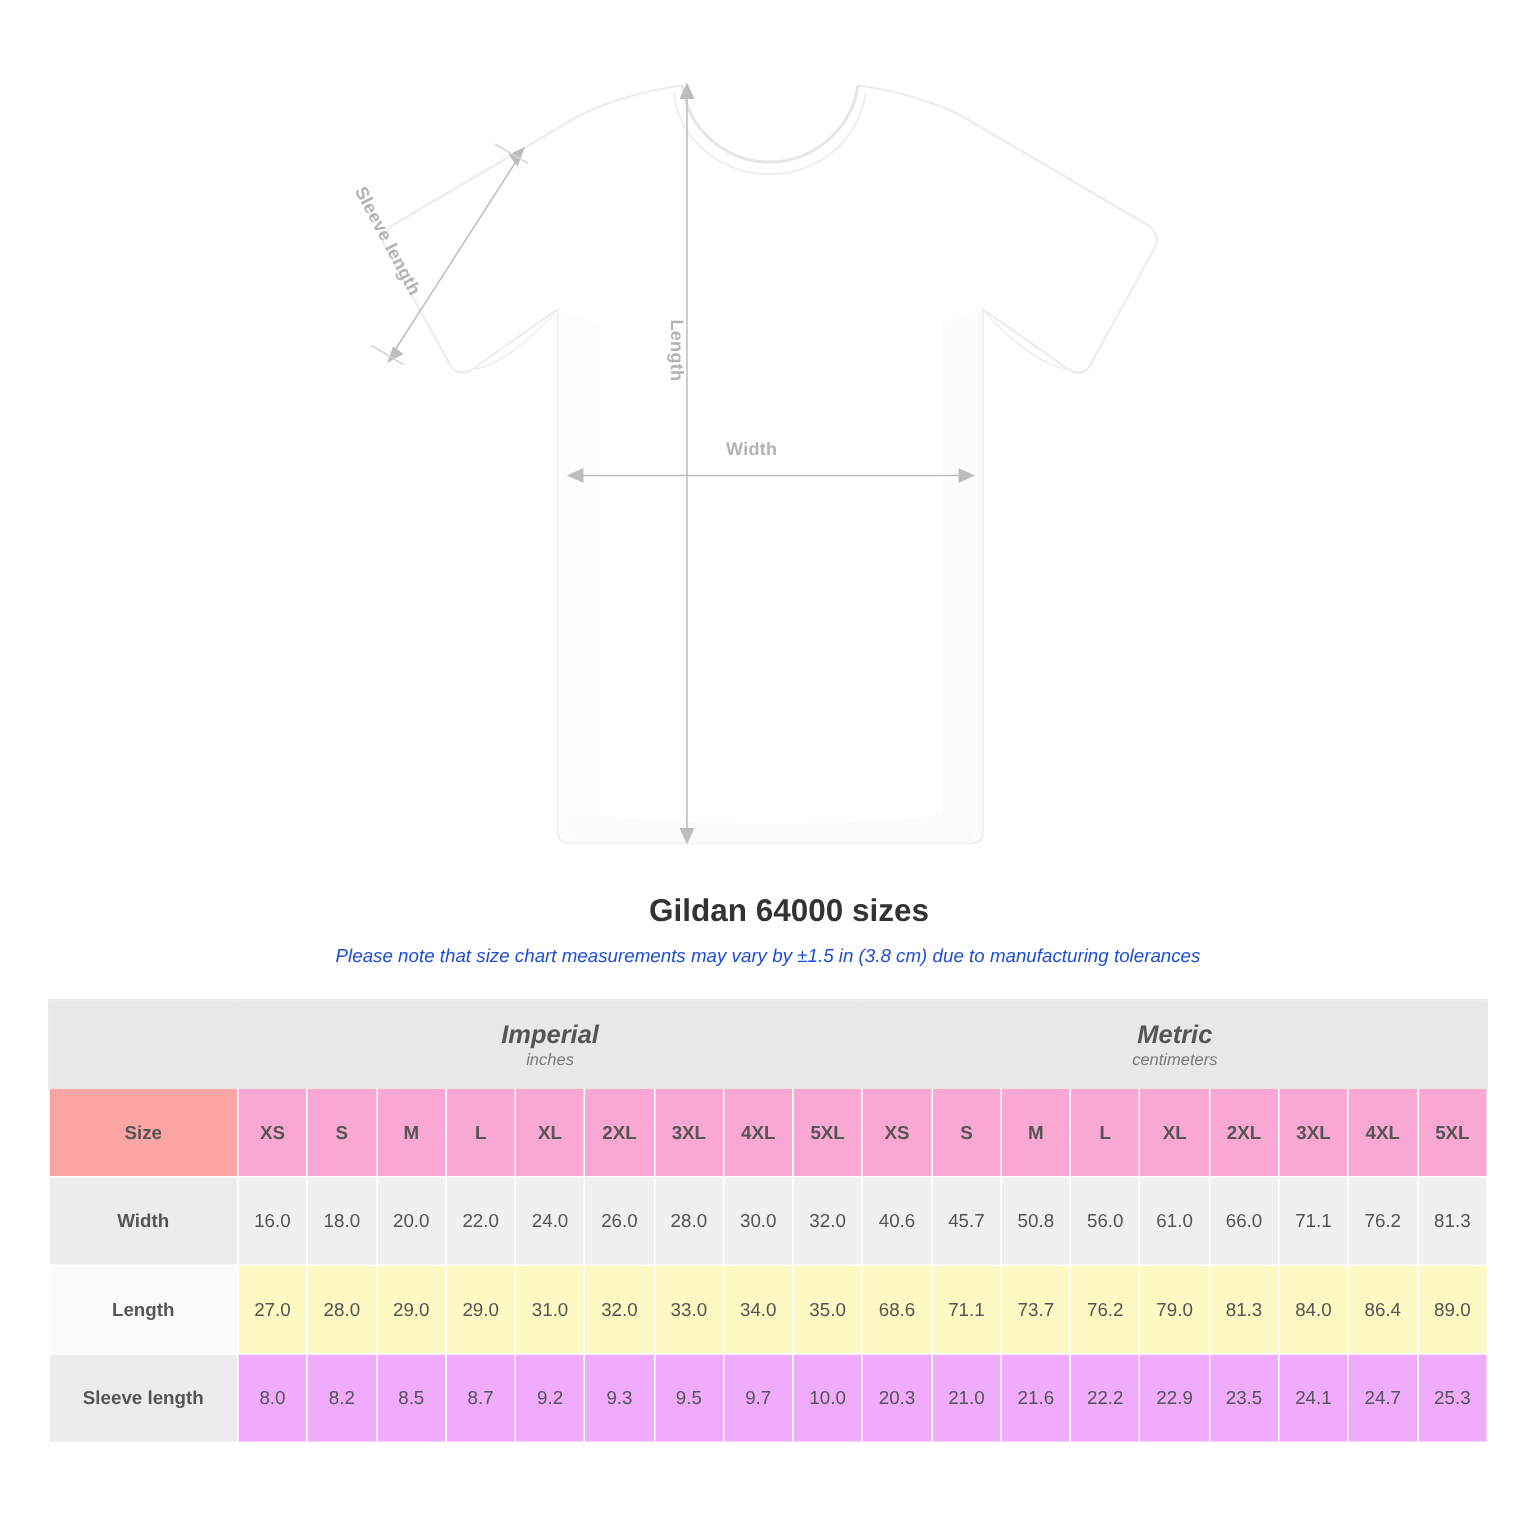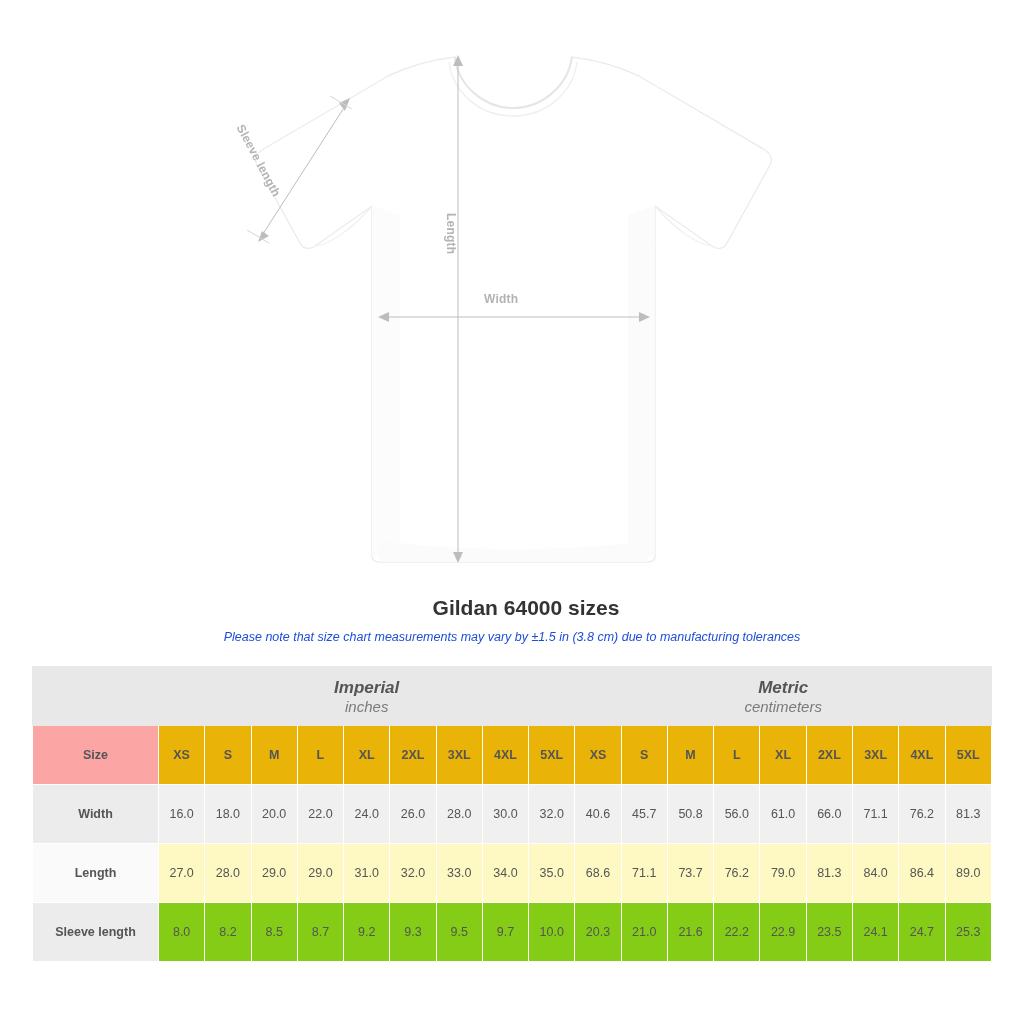--- a/index.html
+++ b/index.html
@@ -97,21 +97,21 @@
     margin-top: 12px;
   }
   .unit-cell .unit-name {
     font-size: 17px;
     font-weight: bold;
     font-style: italic;
     display: block;
     line-height: 1.25;
   }
   .unit-cell .unit-sub {
-    font-size: 15px;
+    font-size: 11px;
     font-style: italic;
     display: block;
     color: #7a7a7a;
   }
   .corner-cell {
     background: #e8e8e8 !important;
     border: 1px solid #e8e8e8 !important;
   }
 
   
@@ -130,24 +130,24 @@
   td.rowlabel {
     font-weight: bold;
     color: #3a3a3a;
     font-size: 13px;
     width: 126px;
   }
   tr.band-a td { background: #f0f0f0; }
   tr.band-a td.rowlabel { background: #ececec; }
   tr.band-b td { background: #fef9c3; }
   tr.band-b td.rowlabel { background: #fafafa; }
-  tr.band-c td { background: #84cc16; }
+  tr.band-c td { background: #f0abfc; }
   tr.band-c td.rowlabel { background: #ececec; }
   tr.hdr-row td.rowlabel { background: #fca5a5; }
-  tr.hdr-row td { background: #eab308; }
+  tr.hdr-row td { background: #f9a8d4; }
 </style>
 </head>
 <body>
 
 <div class="page">
 
   <div class="illustration">
     <svg class="shirt-svg" width="1024" height="590" viewBox="0 0 1024 590">
 
       <g>

